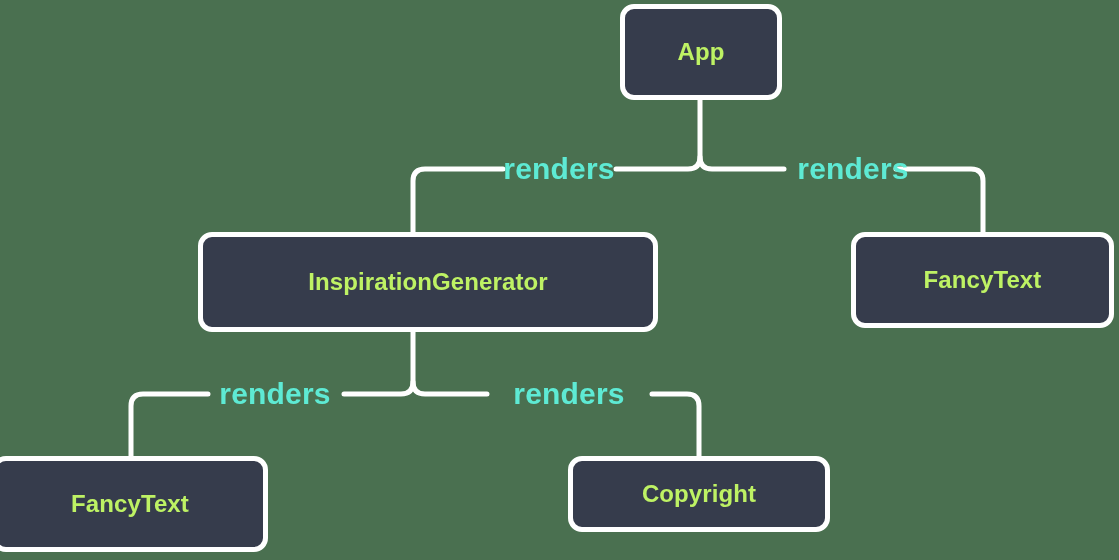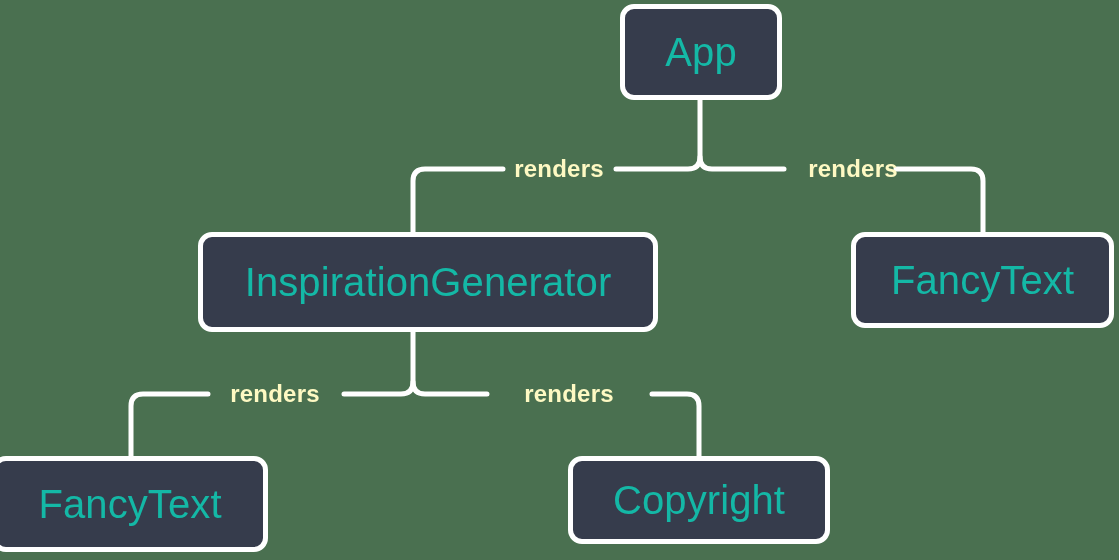--- a/index.html
+++ b/index.html
@@ -35,31 +35,31 @@
     box-sizing: border-box;
     background: #363c4c;
     border: 5px solid #ffffff;
     border-radius: 14px;
     display: flex;
     align-items: center;
     justify-content: center;
     z-index: 2;
   }
   .node-label {
-    color: #14b8a6;
-    font-size: 40px;
-    font-weight: 400;
+    color: #bef264;
+    font-size: 24px;
+    font-weight: 700;
     line-height: 1;
     letter-spacing: 0.1px;
     white-space: nowrap;
   }
   .edge-label {
     position: absolute;
-    color: #fef9c3;
-    font-size: 24px;
+    color: #5eead4;
+    font-size: 30px;
     font-weight: 700;
     line-height: 1;
     white-space: nowrap;
     z-index: 3;
     transform: translate(-50%, -50%);
     letter-spacing: 0.2px;
   }
 </style>
 </head>
 <body>
@@ -92,21 +92,21 @@
   </div>
 
   <div class="node-box" style="left:851px; top:232px; width:263px; height:96px;">
     <span class="node-label">FancyText</span>
   </div>
 
   <div class="node-box" style="left:-8px; top:456px; width:276px; height:96px;">
     <span class="node-label">FancyText</span>
   </div>
 
-  <div class="node-box" style="left:568px; top:456px; width:262px; height:88px;">
+  <div class="node-box" style="left:568px; top:456px; width:262px; height:76px;">
     <span class="node-label">Copyright</span>
   </div>
 
   <div class="edge-label" style="left:559px; top:169px;">renders</div>
 
   <div class="edge-label" style="left:853px; top:169px;">renders</div>
 
   <div class="edge-label" style="left:275px; top:394px;">renders</div>
 
   <div class="edge-label" style="left:569px; top:394px;">renders</div>

